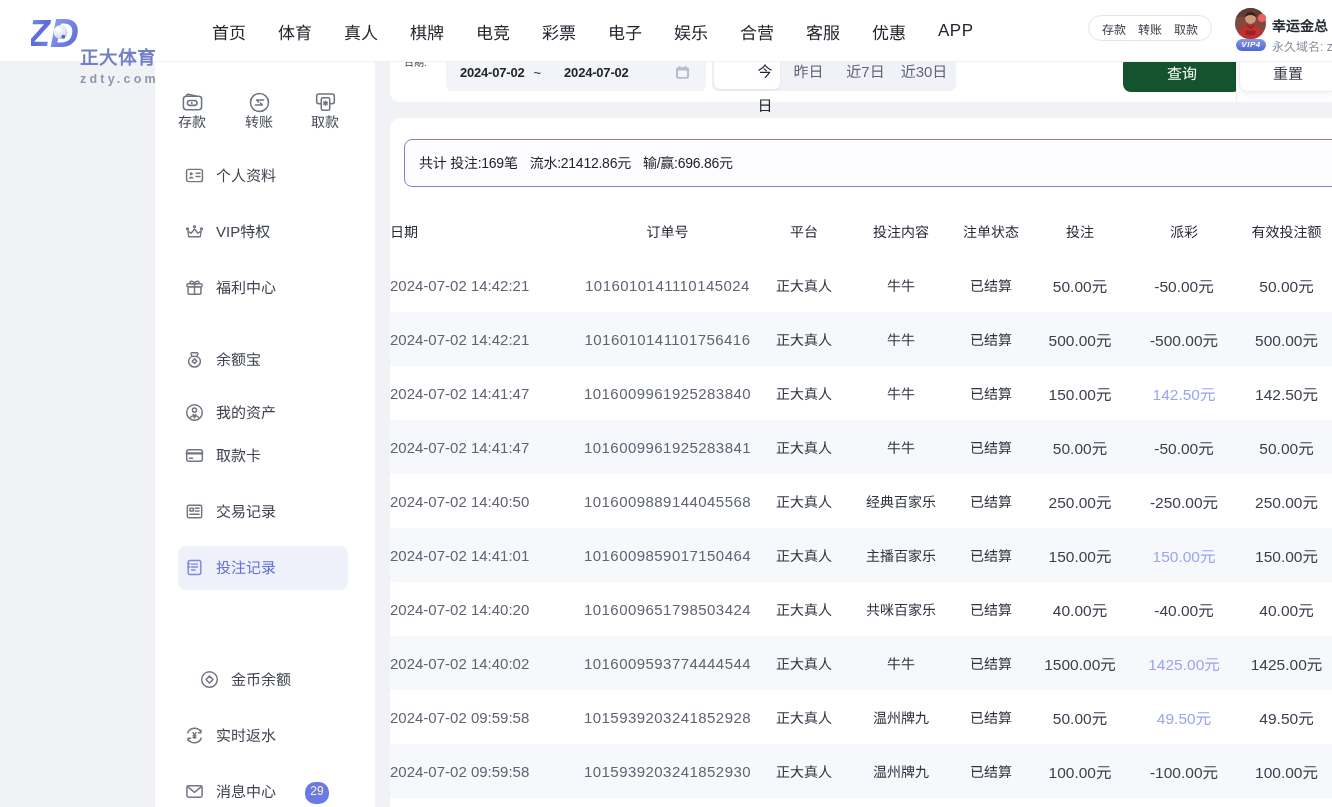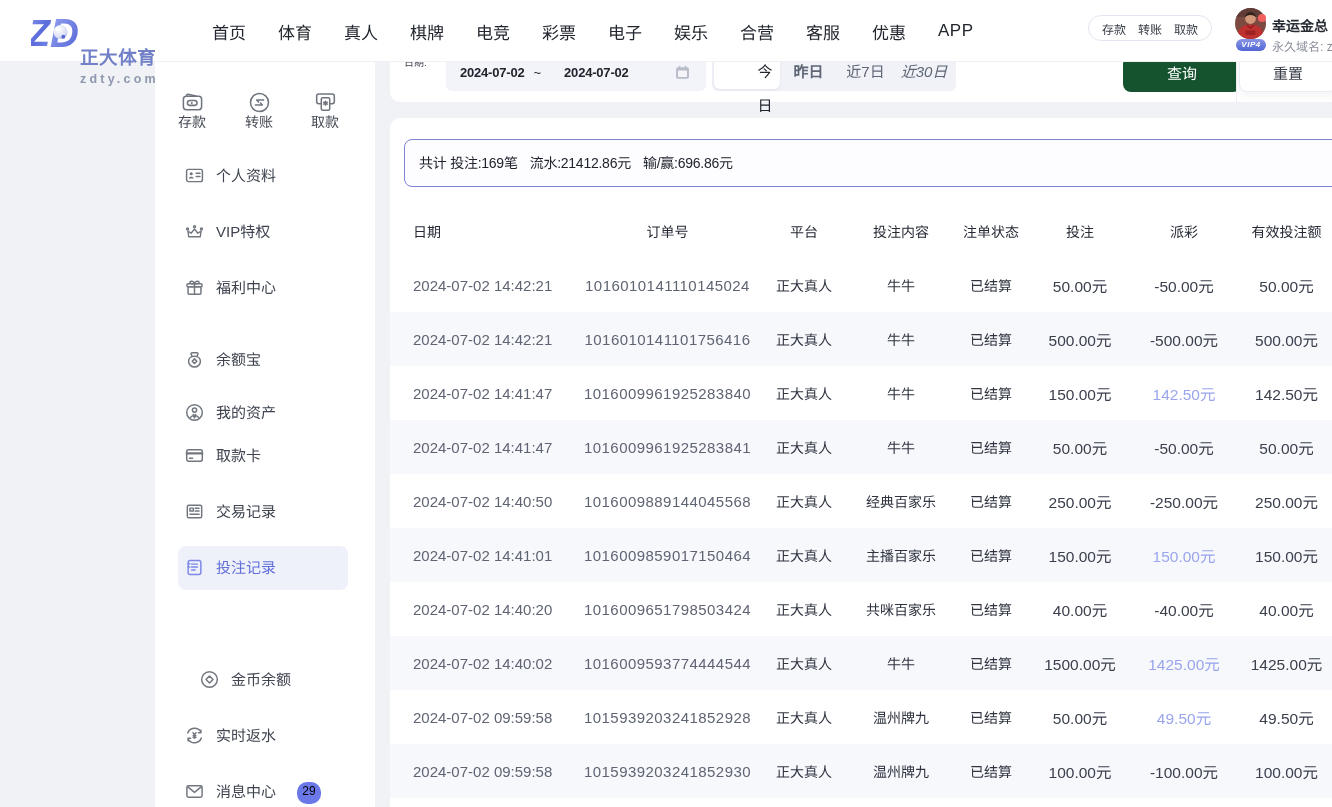--- a/index.html
+++ b/index.html
@@ -26,21 +26,21 @@
 #sidebar { position:absolute; left:155px; top:62px; width:220px; height:745px; background:#fff; z-index:5; }
 
 .qitem { position:absolute; width:66px; text-align:center; }
 .qitem svg { display:block; margin:0 auto; }
 .qitem .lbl { font-size:14px; color:#474c57; margin-top:0px; line-height:17px; }
 .menu-item { position:absolute; left:0; width:220px; height:44px; }
 .menu-item .mi-ic { position:absolute; left:30px; top:12px; width:19px; height:19px; }
 .menu-item .mi-lbl { position:absolute; left:61px; top:0; line-height:44px; font-size:15px; color:#3f4450; white-space:nowrap; }
 .menu-item.active .mi-bg { position:absolute; left:23px; top:0; width:170px; height:44px; background:#eff1fa; border-radius:8px; }
 .menu-item.active .mi-lbl { color:#6271da; }
-#msgbadge { position:absolute; left:142px; top:12px; width:24px; height:22px; background:#6a78e8; border-radius:10px; color:#000000; font-size:12px; text-align:center; line-height:19px; }
+#msgbadge { position:absolute; left:150px; top:12px; width:24px; height:22px; background:#6a78e8; border-radius:10px; color:#fef9c3; font-size:12px; text-align:center; line-height:19px; }
 
 
 #filtercard { position:absolute; left:390px; top:20px; width:942px; height:82px; background:#fff; border-radius:0 0 0 10px; z-index:6; }
 .flabel { position:absolute; left:404px; top:54px; font-size:10px; color:#3a3f4a; z-index:7; }
 #dateinput { position:absolute; left:446px; top:53px; width:260px; height:38px; background:#f3f4f9; border-radius:6px; z-index:7; display:flex; align-items:center; }
 #dateinput .d1 { margin-left:14px; font-size:13px; font-weight:600; color:#20242e; letter-spacing:-0.2px;}
 #dateinput .sep { margin:0 9px; font-size:13px; color:#20242e; }
 #qgroup { position:absolute; left:712px; top:53px; width:244px; height:38px; background:#f1f2f8; border-radius:6px; z-index:7; display:flex; align-items:center; padding:0 2px; }
 #qgroup .qb { height:34px; line-height:34px; text-align:center; font-size:15px; color:#5f6675; }
 #qgroup .qb.sel { background:#fff; border-radius:6px; color:#20242e; box-shadow:0 1px 3px rgba(40,50,90,.08); }
@@ -48,21 +48,21 @@
 #resetwrap { position:absolute; left:1236px; top:20px; width:96px; height:82px; background:#fff; border-left:1px solid #efeff3; z-index:7; }
 #btn-reset { position:absolute; left:2px; top:36px; width:98px; height:36px; background:#fff; border:1px solid #ebecf1; border-radius:8px; color:#3a3f49; font-size:15px; text-align:center; line-height:34px; box-shadow:0 3px 8px rgba(60,70,110,.07); }
 
 
 #maincard { position:absolute; left:390px; top:118px; width:942px; height:794px; background:#fff; border-radius:10px 0 0 0; overflow:hidden; }
 #summary { position:absolute; left:14px; top:21px; width:940px; height:48px; border:1px solid #7c84d2; border-radius:8px; background:#fdfdff; line-height:46px; font-size:14px; letter-spacing:-0.25px; color:#20242e; padding-left:14px; }
 #tbl { position:absolute; left:0; top:86px; width:942px; }
 .trow { display:flex; height:54px; align-items:center; }
 .trow.alt { background:#f7f8fc; }
 .trow .c { text-align:center; white-space:nowrap; }
-.c1 { width:190px; text-align:left !important; padding-left:23px; }
+.c1 { width:190px; text-align:left !important; }
 .c2 { width:175px; } .c3 { width:98px; } .c4 { width:96px; } .c5 { width:84px; }
 .c6 { width:94px; } .c7 { width:114px; } .c8 { width:91px; }
 .thead .c { font-size:14px; color:#262a35; font-weight:500; }
 .gray { font-size:15px; color:#5f6473; } .c2.gray { letter-spacing:0.45px; }
 .dk { font-size:14px; color:#2f3440; }
 .num { font-size:15.5px; color:#3b404d; }
 .pos { font-size:15.5px; color:#9aa5ed; }
 </style>
 </head>
 <body>
@@ -75,23 +75,23 @@
     <span class="d1">2024-07-02</span>
   <svg style="position:absolute;left:229px;top:12px" width="15" height="15" viewBox="0 0 15 15">
       <rect x="1" y="2.2" width="13" height="11.6" rx="2" fill="#b9bdcb"></rect>
       <rect x="3" y="5.5" width="9" height="6.5" rx="0.8" fill="#fff" opacity="0.85"></rect>
       <rect x="3.8" y="0.8" width="1.6" height="3" rx="0.8" fill="#b9bdcb"></rect>
       <rect x="9.6" y="0.8" width="1.6" height="3" rx="0.8" fill="#b9bdcb"></rect>
     </svg>
 </div>
 <div id="qgroup">
   <div class="qb sel" style="width:67px;padding-left:36px;">今日</div>
-  <div class="qb" style="width:59px;font-weight:bold;">昨日</div>
+  <div class="qb" style="width:59px;">昨日</div>
   <div class="qb" style="width:59px;">近7日</div>
-  <div class="qb" style="width:62px;font-style:italic;">近30日</div>
+  <div class="qb" style="width:62px;">近30日</div>
 </div>
 <div id="btn-query">查询</div>
 <div id="resetwrap">
     <div id="btn-reset">重置</div>
   </div>
 
 <div id="maincard">
   <div id="summary">共计 投注:169笔<span style="margin-left:12px;">流水:21412.86元</span><span style="margin-left:12px;">输/赢:696.86元</span></div>
   <div id="tbl">
     <div class="trow thead">

